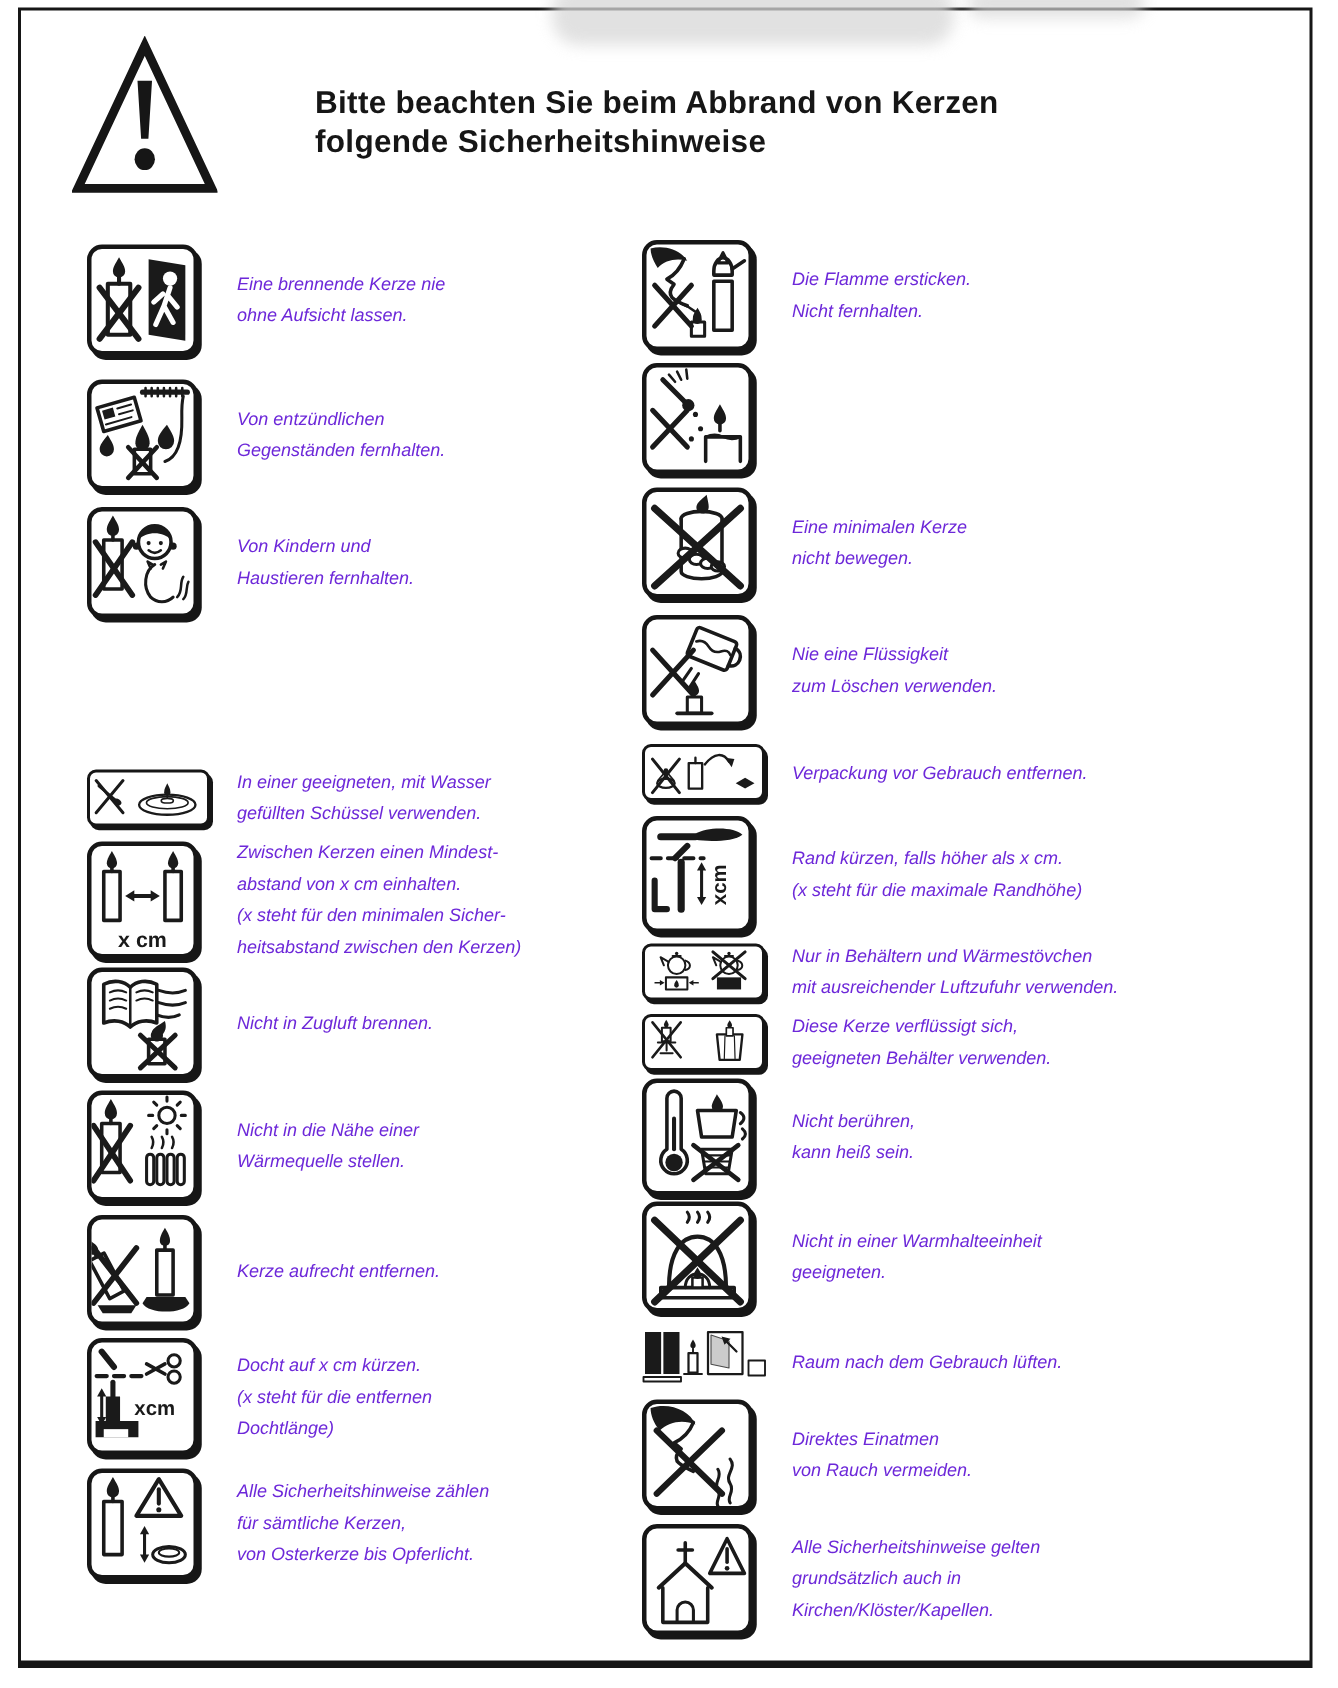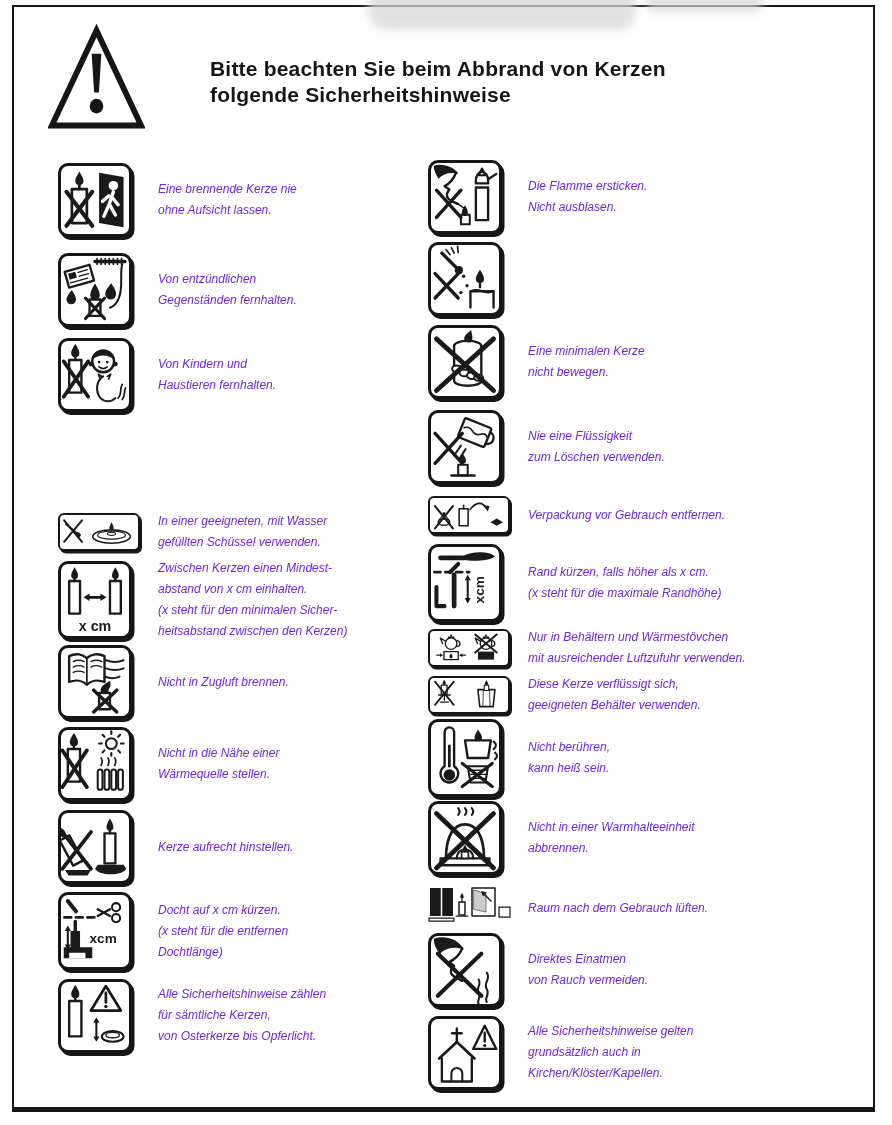--- a/index.html
+++ b/index.html
@@ -225,21 +225,21 @@
         <line x1="2" y1="28" x2="44" y2="82" stroke-width="5.5"></line>
               <line x1="44" y1="28" x2="2" y2="82" stroke-width="5.5"></line>
         <rect x="64" y="30" width="16" height="44" fill="#fff"></rect>
         <line x1="72" y1="30" x2="72" y2="24"></line>
         <path d="M72,8 C75.5,14 77,17 77,21 A5,5 0 1,1 67,21 C67,17 68.5,14 72,8" fill="#1a1a1a" stroke="none"></path>
         <path d="M54,76 l-4,6 c6,11 40,11 46,0 l-4,-6 Z" fill="#1a1a1a" stroke="none"></path>
       </g>
           </svg>
     </div>
       </div>
-    <div class="txt">Kerze aufrecht hinstellen.</div>
+    <div class="txt">Kerze aufrecht entfernen.</div>
   </div>
 
   <div class="item" style="left:58px;top:892px;min-height:78px">
     <div class="icon-slot">
         <div class="pict tall">
       <svg width="68" height="72" viewBox="0 0 100 104">
             <g fill="none" stroke="#1a1a1a" stroke-width="3.5" stroke-linecap="round" stroke-linejoin="round">
         <line x1="10" y1="8" x2="22" y2="23" stroke-width="6"></line>
         <line x1="5" y1="32" x2="54" y2="32" stroke-width="4" stroke-dasharray="10 7"></line>
         <line x1="72" y1="30" x2="54" y2="20" stroke-width="3.5"></line>
@@ -301,21 +301,21 @@
               <line x1="44" y1="40" x2="8" y2="80" stroke-width="5"></line>
         <rect x="66" y="36" width="18" height="48" fill="#fff"></rect>
         <path d="M66,26 a9,13 0 0,1 18,0 v4 h-18 Z" fill="#fff" stroke-width="3.5"></path>
         <line x1="84" y1="24" x2="96" y2="16" stroke-width="3.5"></line>
         <path d="M75,8 l-5,10 h10 Z" stroke-width="3"></path>
       </g>
           </svg>
     </div>
       </div>
     <div class="txt">Die Flamme ersticken.
-Nicht ausblasen.</div>
+Nicht fernhalten.</div>
   </div>
 
   <div class="item" style="left:428px;top:242px;min-height:72px">
     <div class="icon-slot">
         <div class="pict std">
       <svg width="68" height="68" viewBox="0 0 100 100">
             <g fill="none" stroke="#1a1a1a" stroke-width="3.5" stroke-linecap="round" stroke-linejoin="round">
         <path d="M30,4 l4,8 M39,2 l1,9 M22,7 l6,7" stroke-width="2.5"></path>
         <line x1="16" y1="12" x2="38" y2="34" stroke-width="5"></line>
         <circle cx="41" cy="37" r="6" fill="#1a1a1a" stroke="none"></circle>
@@ -516,21 +516,21 @@
         <path d="M38,80 C38,62 62,62 62,80" stroke-width="3"></path>
         <rect x="45" y="70" width="10" height="10" stroke-width="2.5" fill="#fff"></rect>
         <path d="M50,60 C52.5,64 53.5,66 53.5,68 A3.5,3.5 0 1,1 46.5,68 C46.5,66 47.5,64 50,60" fill="#1a1a1a" stroke="none"></path>
         <line x1="8" y1="14" x2="92" y2="94" stroke-width="7"></line>
               <line x1="92" y1="14" x2="8" y2="94" stroke-width="7"></line>
       </g>
           </svg>
     </div>
       </div>
     <div class="txt">Nicht in einer Warmhalteeinheit
-abbrennen.</div>
+geeigneten.</div>
   </div>
 
   <div class="item" style="left:428px;top:885px;min-height:43px">
     <div class="icon-slot">
         <div class="pict borderless">
       <svg width="84" height="40" viewBox="0 0 168 80">
             <g fill="none" stroke="#1a1a1a" stroke-width="3" stroke-linecap="round" stroke-linejoin="round">
         <rect x="4" y="6" width="46" height="56" fill="#1a1a1a" stroke="none"></rect>
         <line x1="27" y1="6" x2="27" y2="62" stroke="#fff" stroke-width="3"></line>
         <rect x="2" y="66" width="50" height="6" stroke-width="2.5" fill="#fff"></rect>

